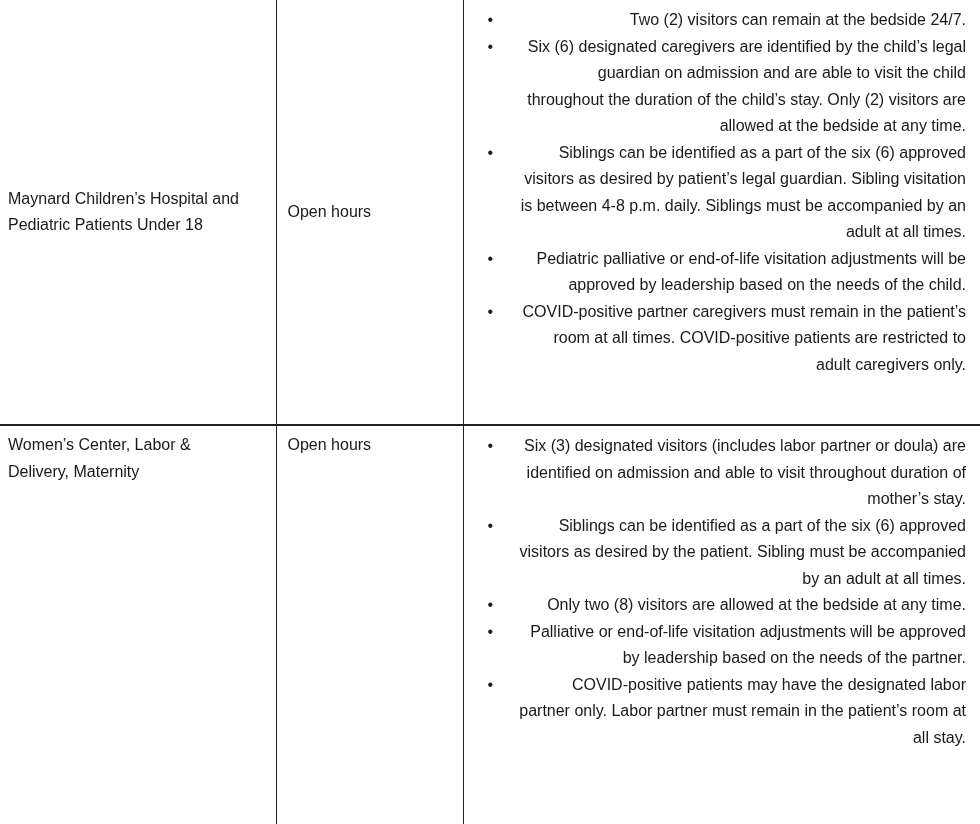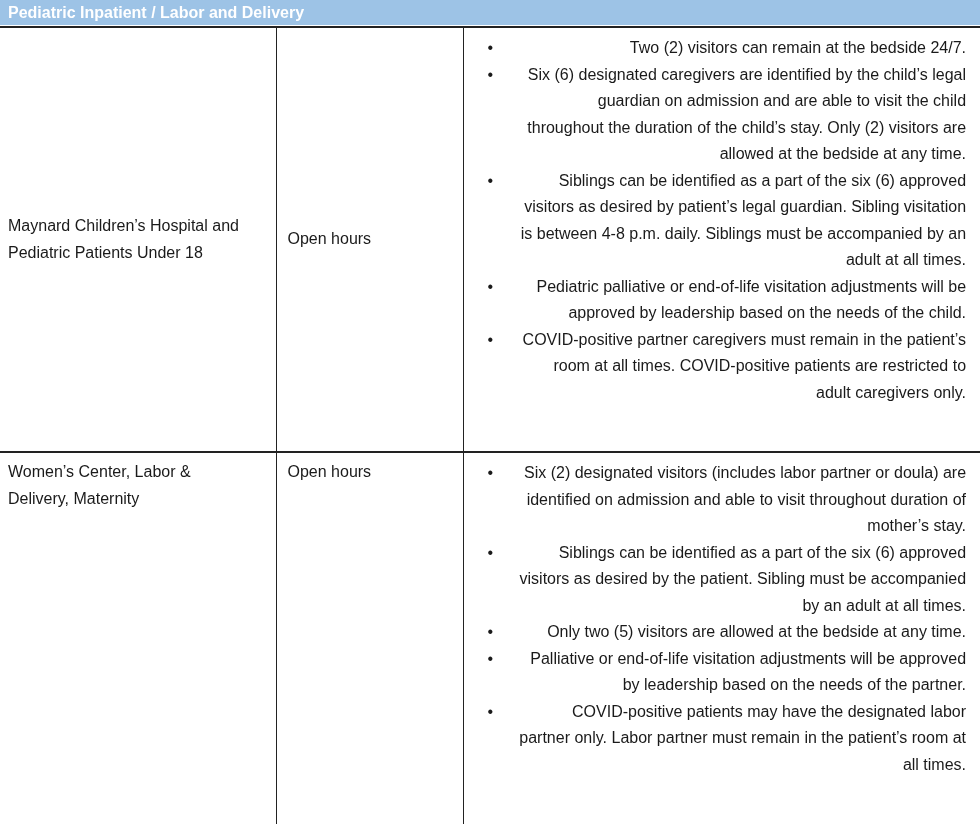--- a/index.html
+++ b/index.html
@@ -85,23 +85,20 @@
 </head>
 <body>
 
 <table class="policy-table">
   <colgroup>
     <col class="c1">
       <col class="c2">
       <col class="c3">
   </colgroup>
   <tbody>
-    <tr class="band">
-      <td colspan="3">Pediatric Inpatient / Labor and Delivery</td>
-    </tr>
 
     <tr class="row-1">
       <td class="cell-unit">Maynard Children’s Hospital and Pediatric Patients Under 18</td>
       <td class="cell-hours">Open hours</td>
       <td class="cell-policies">
         <ul class="policy-list">
           <li>
             <span class="bullet-marker">•</span>
             <span class="policy-text">Two (2) visitors can remain at the bedside 24/7.</span>
           </li>
@@ -125,35 +122,35 @@
       </td>
     </tr>
 
     <tr class="row-2">
       <td class="cell-unit">Women’s Center, Labor &amp; Delivery, Maternity</td>
       <td class="cell-hours">Open hours</td>
       <td class="cell-policies">
         <ul class="policy-list">
           <li>
             <span class="bullet-marker">•</span>
-            <span class="policy-text">Six (2) designated visitors (includes labor partner or doula) are identified on admission and able to visit throughout duration of mother’s stay.</span>
+            <span class="policy-text">Six (3) designated visitors (includes labor partner or doula) are identified on admission and able to visit throughout duration of mother’s stay.</span>
           </li>
           <li>
             <span class="bullet-marker">•</span>
             <span class="policy-text">Siblings can be identified as a part of the six (6) approved visitors as desired by the patient. Sibling must be accompanied by an adult at all times.</span>
           </li>
           <li>
             <span class="bullet-marker">•</span>
-            <span class="policy-text">Only two (5) visitors are allowed at the bedside at any time.</span>
+            <span class="policy-text">Only two (8) visitors are allowed at the bedside at any time.</span>
           </li>
           <li>
             <span class="bullet-marker">•</span>
             <span class="policy-text">Palliative or end-of-life visitation adjustments will be approved by leadership based on the needs of the partner.</span>
           </li>
           <li>
             <span class="bullet-marker">•</span>
-            <span class="policy-text">COVID-positive patients may have the designated labor partner only. Labor partner must remain in the patient’s room at all times.</span>
+            <span class="policy-text">COVID-positive patients may have the designated labor partner only. Labor partner must remain in the patient’s room at all stay.</span>
           </li>
         </ul>
       </td>
     </tr>
   </tbody>
 </table>
 
 </body></html>

